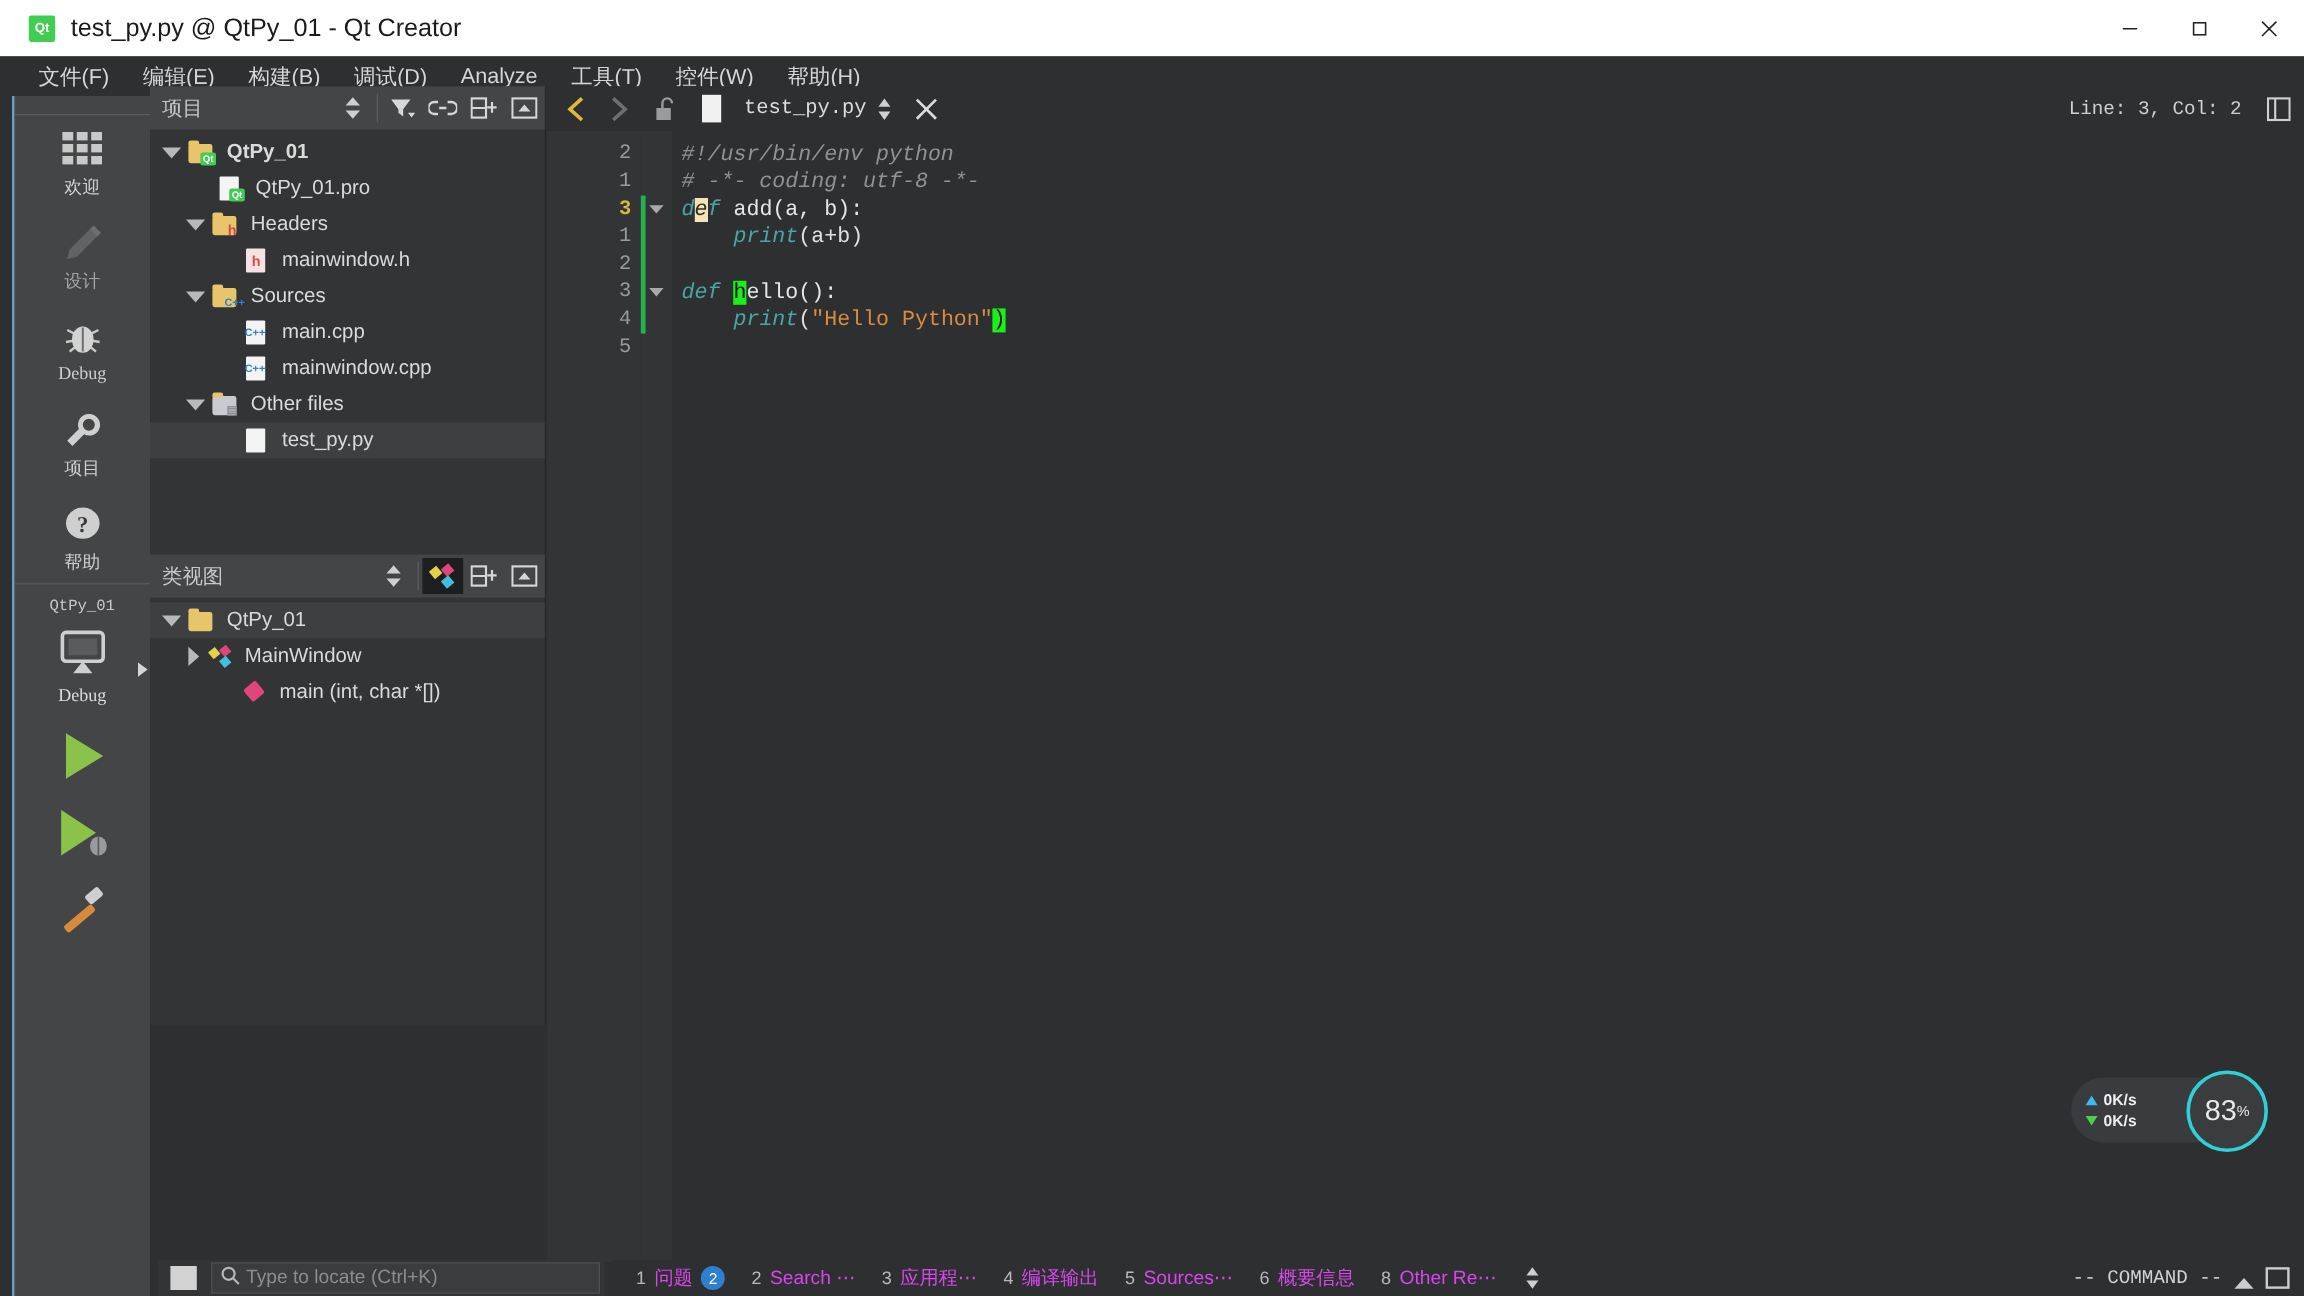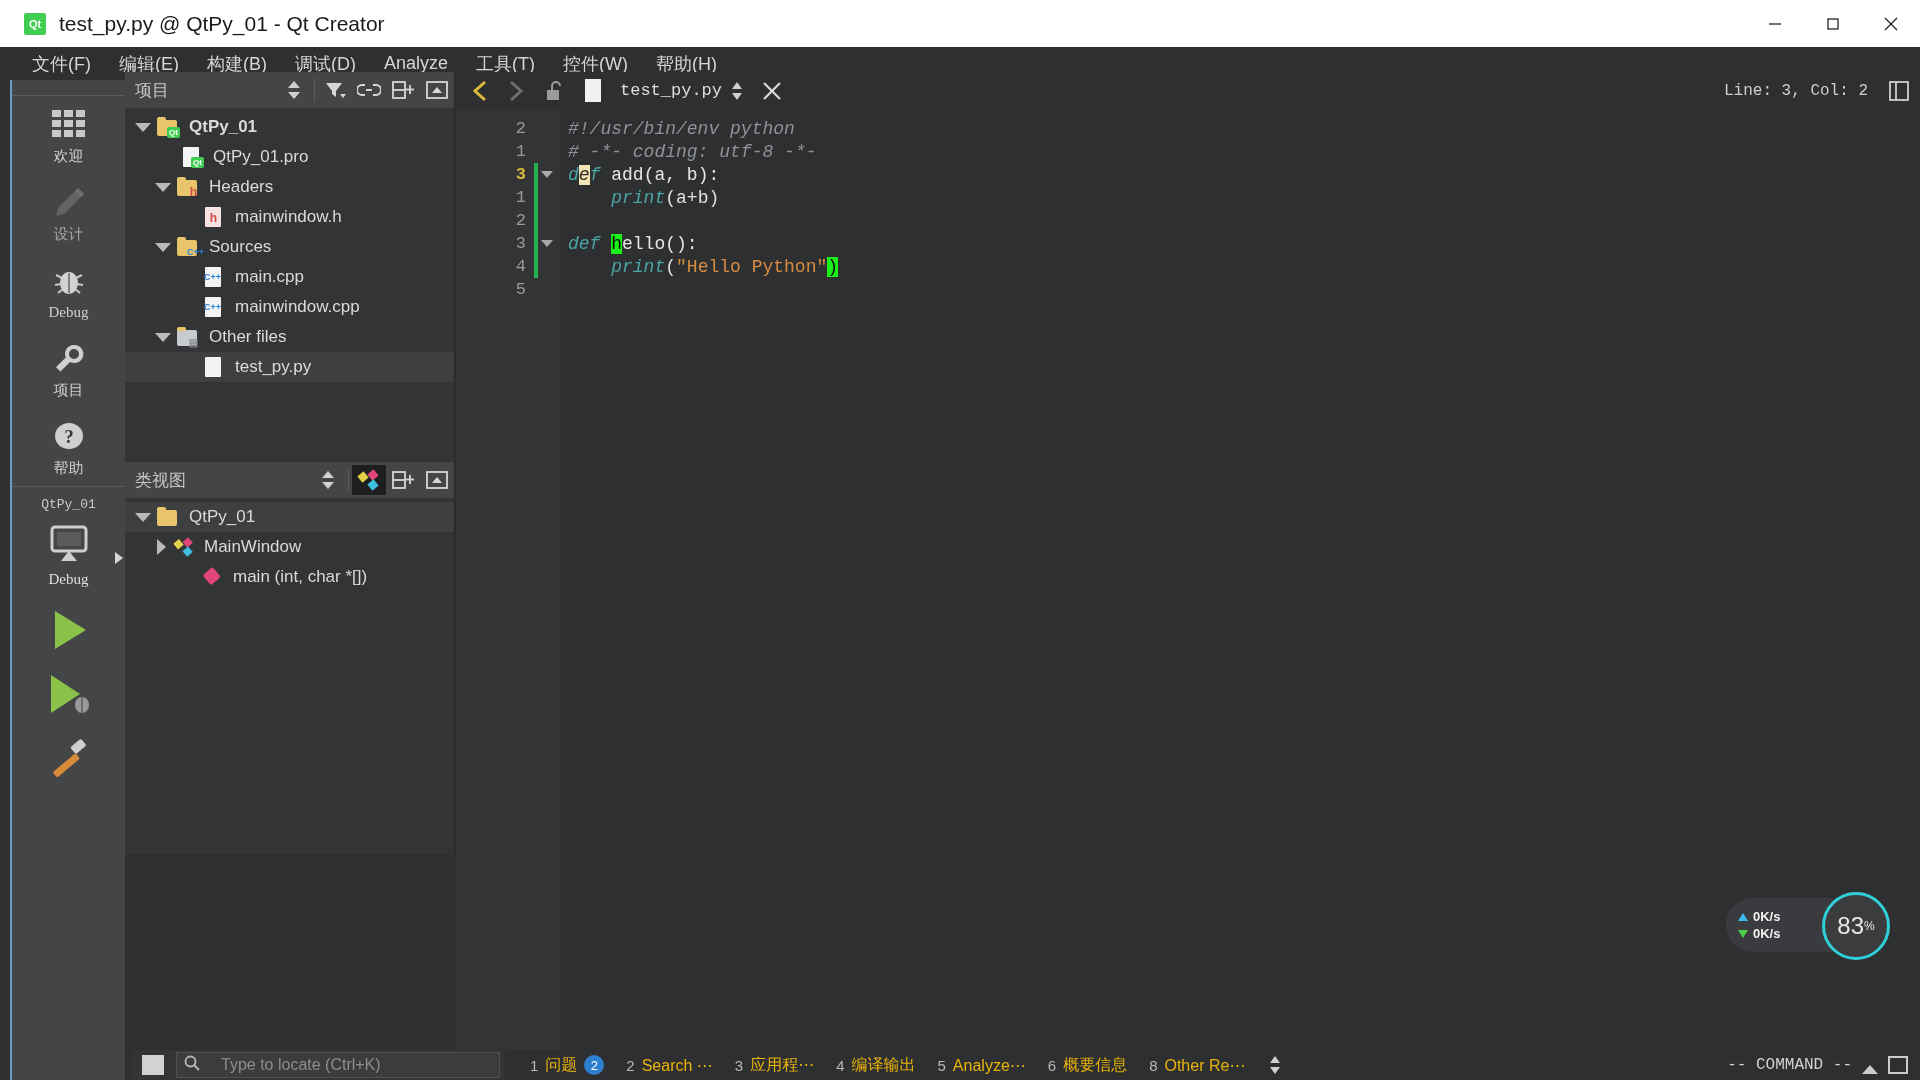--- a/index.html
+++ b/index.html
@@ -226,30 +226,30 @@
   
   .locator {
     position: absolute; left: 132px; bottom: 0; width: 372px; height: 30px;
     background: #333435; display: flex; align-items: center;
   }
   .loc-sq { width: 22px; height: 20px; background: #d2d2d2; margin: 0 12px 0 10px; flex:none; }
   .loc-input {
     flex: 1; height: 26px; background: #3b3c3d; border: 1px solid #4f5051;
     display: flex; align-items: center; padding-left: 6px; margin-right: 4px;
   }
-  .loc-ph { font-size: 16px; color: #8c8d8e; margin-left: 20px; font-family: "Liberation Sans", sans-serif; }
+  .loc-ph { font-size: 16px; color: #8c8d8e; margin-left: 4px; font-family: "Liberation Sans", sans-serif; }
 
   .statusbar {
     position: absolute; left: 510px; bottom: 0; right: 0; height: 30px;
     background: #2e2f30; display: flex; align-items: center; gap: 2px;
     padding-left: 10px;
   }
   .sb-item { display: flex; align-items: center; gap: 7px; padding: 0 10px; height: 30px; white-space: nowrap; }
   .sb-num { font-size: 15px; color: #b9b9b9; font-family: "Liberation Sans", sans-serif; }
-  .sb-lbl { font-size: 16px; color: #eab308; font-family: "Liberation Sans", sans-serif; }
+  .sb-lbl { font-size: 16px; color: #d946ef; font-family: "Liberation Sans", sans-serif; }
   .sb-badge {
     min-width: 20px; height: 20px; border-radius: 10px; background: #2f7fd0;
     color: #fff; font-size: 13px; display:flex; align-items:center; justify-content:center;
     padding: 0 5px; font-family: "Liberation Sans", sans-serif;
   }
   .sb-right { margin-left: auto; display:flex; align-items:flex-end; gap: 10px; padding-right: 12px; }
   .sb-cmd { font-size: 16px; color: #d3d3d3; font-family: "Liberation Mono", monospace; }
   .sb-caret-up { width:0;height:0;border-left:8px solid transparent;border-right:8px solid transparent;border-bottom:9px solid #cccccc; }
   .sb-box { width: 20px; height: 18px; border: 2px solid #cccccc; }
   .sb-updown { display:flex; flex-direction: column; gap:2px; }
@@ -738,21 +738,21 @@
     <div class="sb-item">
       <span class="sb-num">3</span>
       <span class="sb-lbl">应用程⋯</span>
     </div>
     <div class="sb-item">
       <span class="sb-num">4</span>
       <span class="sb-lbl">编译输出</span>
     </div>
     <div class="sb-item">
       <span class="sb-num">5</span>
-      <span class="sb-lbl">Analyze⋯</span>
+      <span class="sb-lbl">Sources⋯</span>
     </div>
     <div class="sb-item">
       <span class="sb-num">6</span>
       <span class="sb-lbl">概要信息</span>
     </div>
     <div class="sb-item">
       <span class="sb-num">8</span>
       <span class="sb-lbl">Other Re⋯</span>
     </div>
     <div class="sb-item sb-updown-wrap">

